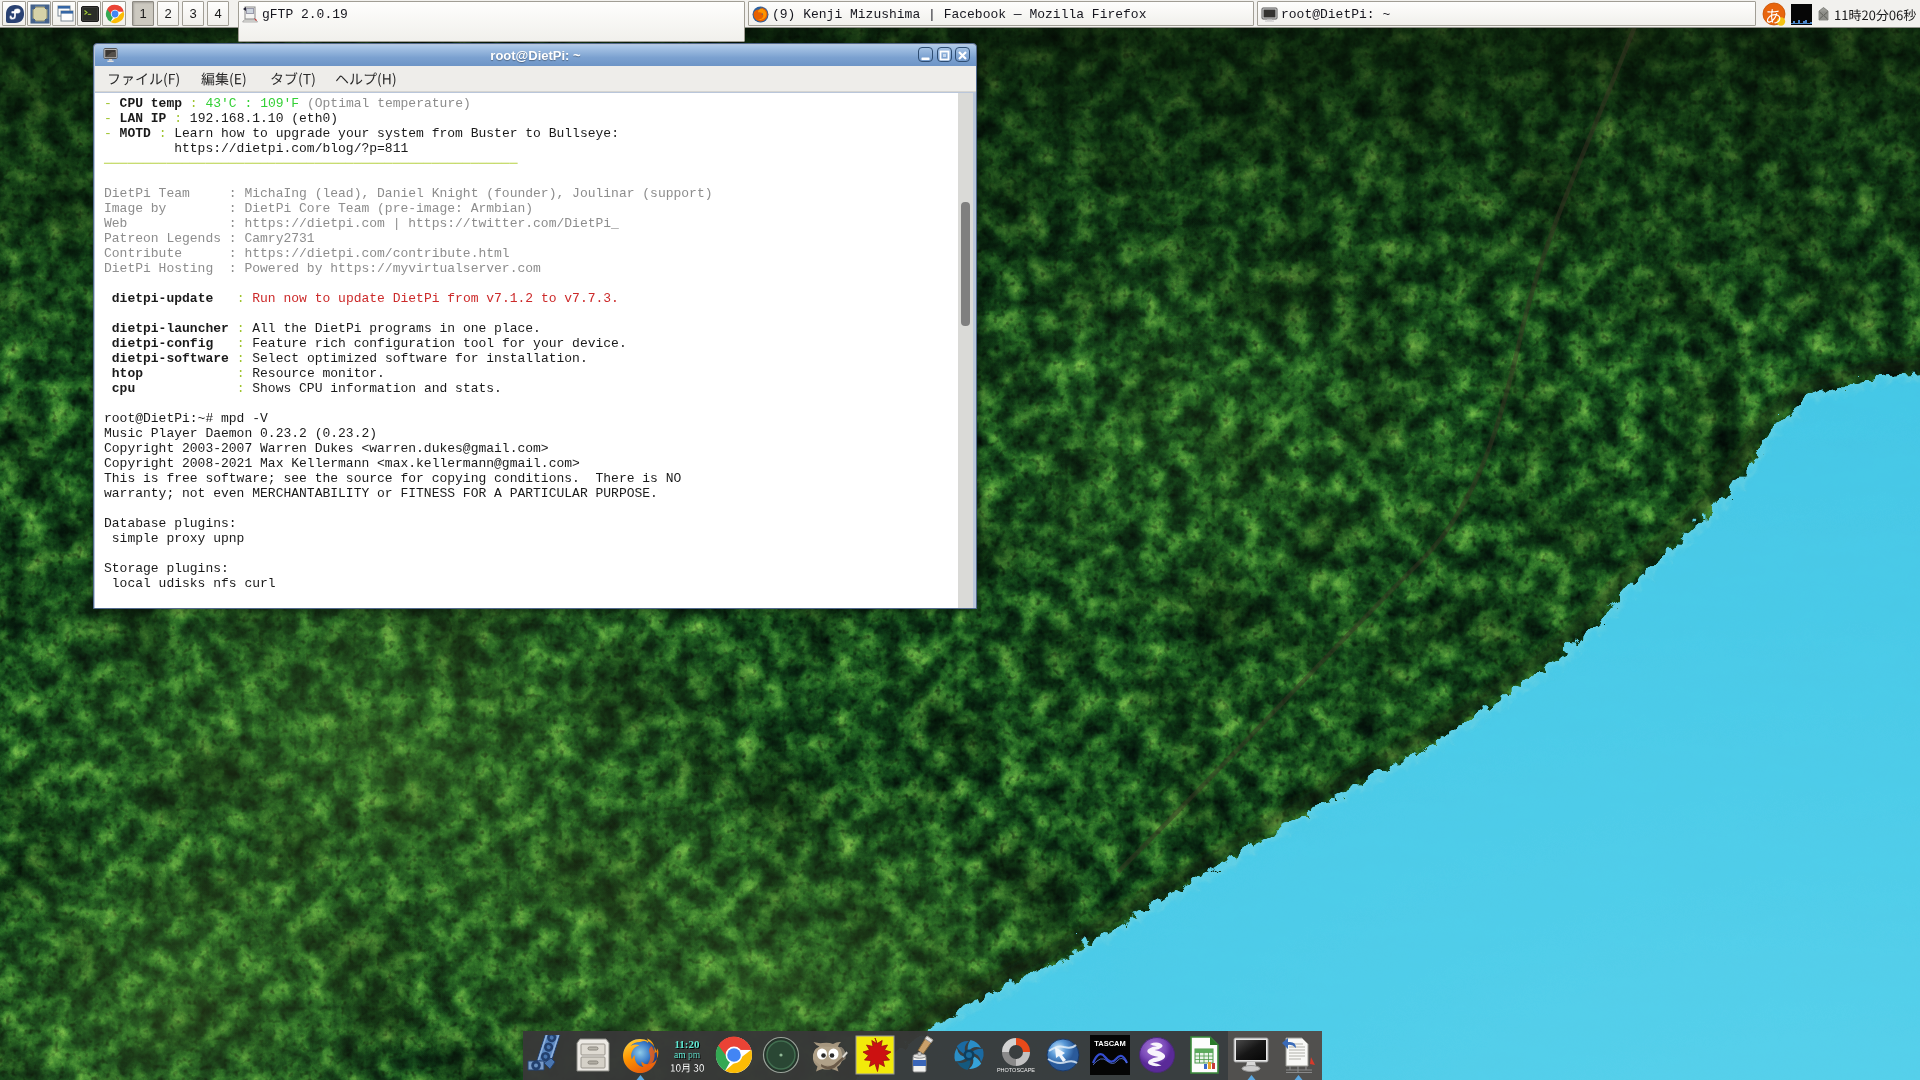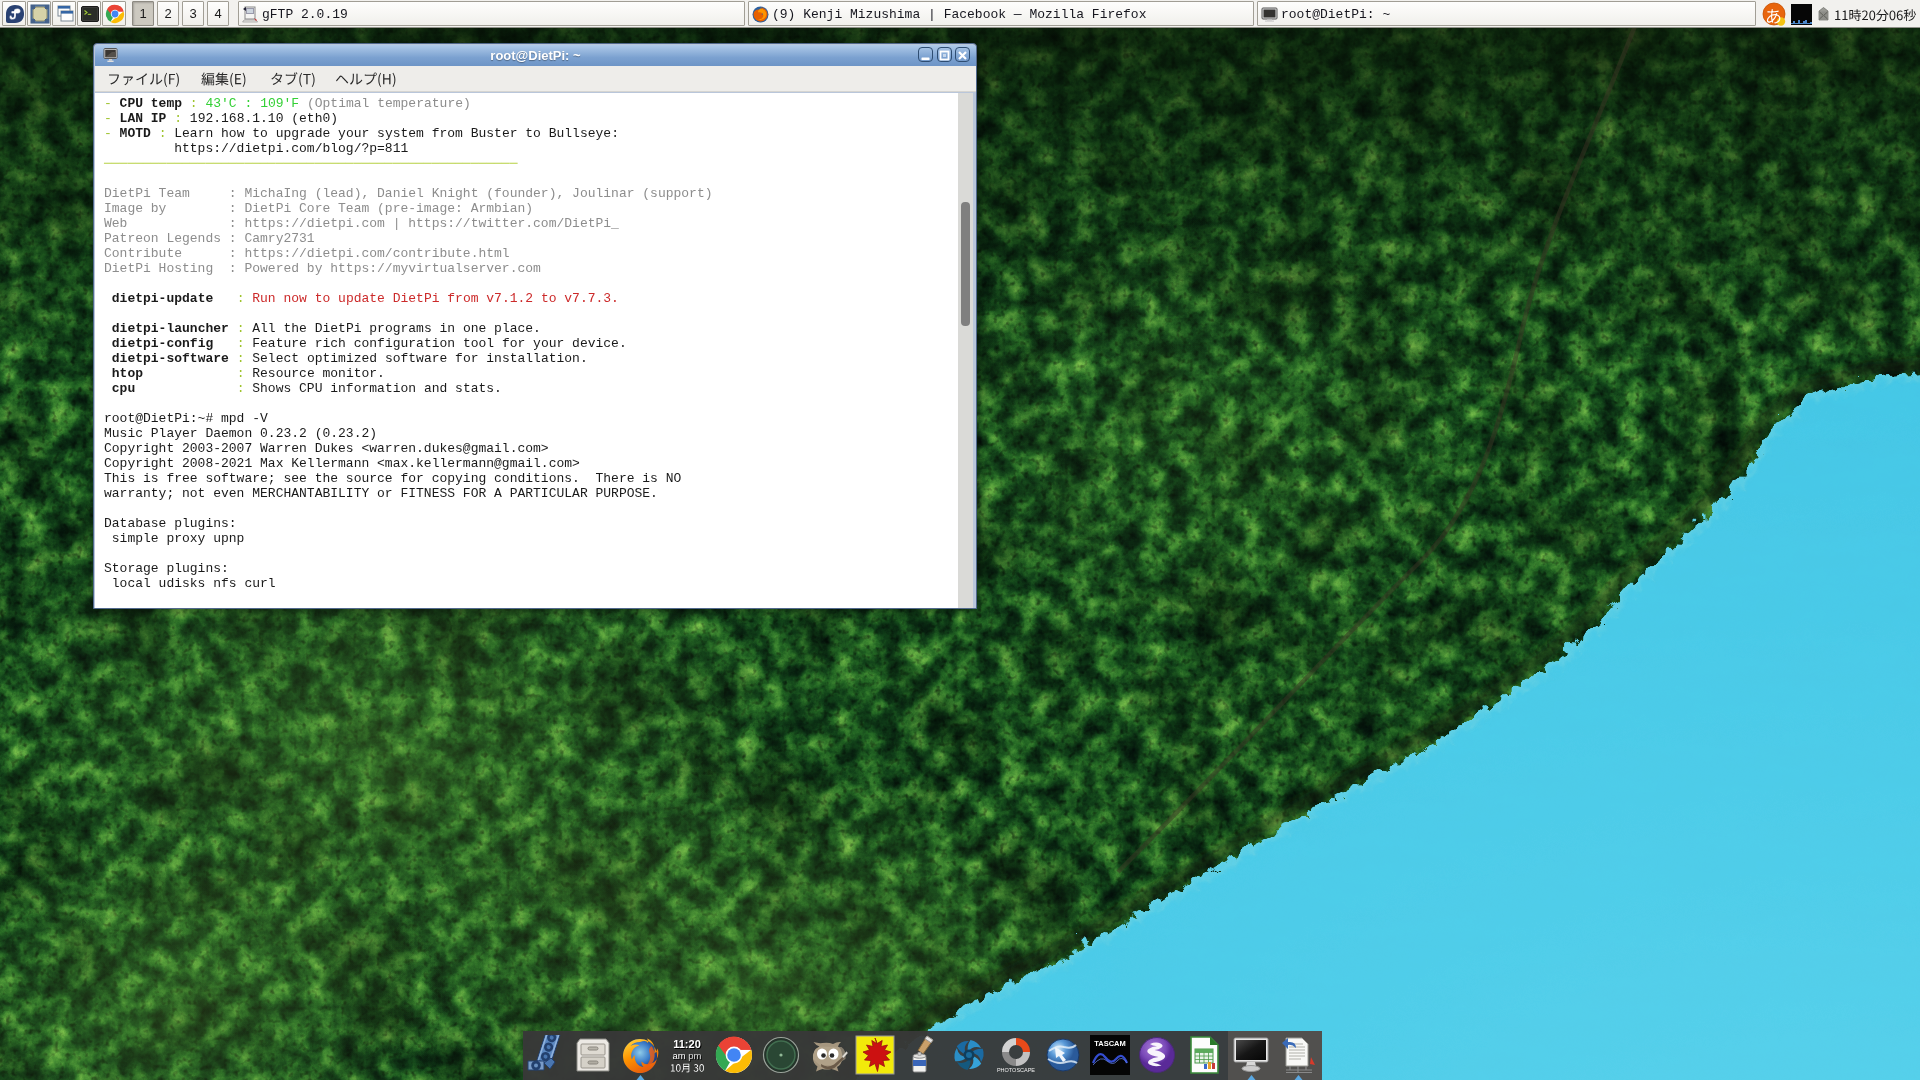--- a/index.html
+++ b/index.html
@@ -158,21 +158,21 @@
   </div>
 <div class="abs" style="left:157px;top:1px;width:22px;height:25px;border:1px solid #a19e95;background:linear-gradient(#fefefd,#f0efeb);border-radius:1px">
     <div style="width:100%;height:100%;text-align:center;font-size:13px;line-height:23px;color:#1a1a1a;font-family:'Liberation Sans'">2</div>
   </div>
 <div class="abs" style="left:182px;top:1px;width:22px;height:25px;border:1px solid #a19e95;background:linear-gradient(#fefefd,#f0efeb);border-radius:1px">
     <div style="width:100%;height:100%;text-align:center;font-size:13px;line-height:23px;color:#1a1a1a;font-family:'Liberation Sans'">3</div>
   </div>
 <div class="abs" style="left:207px;top:1px;width:22px;height:25px;border:1px solid #a19e95;background:linear-gradient(#fefefd,#f0efeb);border-radius:1px">
     <div style="width:100%;height:100%;text-align:center;font-size:13px;line-height:23px;color:#1a1a1a;font-family:'Liberation Sans'">4</div>
   </div>
-<div class="abs" style="left:238px;top:1px;width:507px;height:25px;border:1px solid #a19e95;background:linear-gradient(#fefefd,#f1f0ec);border-radius:1px">
+<div class="abs" style="left:238px;top:1px;width:507px;height:41px;border:1px solid #a19e95;background:linear-gradient(#fefefd,#f1f0ec);border-radius:1px">
     <svg width="17" height="17" viewBox="0 0 17 17" style="position:absolute;left:3px;top:4px">
       <rect x="3" y="1" width="10" height="12" fill="#f4f4f2" stroke="#888"></rect>
       <rect x="4.5" y="2.5" width="7" height="5" fill="#cdd5de" stroke="#99a"></rect>
       <path d="M2,14 h12 l1.6,2 h-15z" fill="#e8e8e4" stroke="#888" stroke-width="0.6"></path>
       <path d="M1,3 l3,-2 l0,4z" fill="#223"></path>
       <path d="M12,12 l2,3 l1,-1z" fill="#c22"></path>
     </svg>
     <div style="position:absolute;left:23px;top:5px;font-family:'Liberation Mono',monospace;font-size:13px;color:#16161e;white-space:nowrap">gFTP 2.0.19</div>
   </div>
 <div class="abs" style="left:748px;top:1px;width:506px;height:25px;border:1px solid #a19e95;background:linear-gradient(#fefefd,#f1f0ec);border-radius:1px">
@@ -251,21 +251,21 @@
           </linearGradient>
         </defs>
 <circle cx="20" cy="21" r="17" fill="url(#ffg)"></circle>
 <path d="M20,4 a17,17 0 1 0 0.01,0z M20,7 q-6,0 -9.5,4 q5,-2.5 9,-0.5 q-5,1 -7,5 q-2.5,4.5 -0.5,9 q0.5,-3 3,-4.5 q-1,4.5 1.5,8 q2.5,3.5 7,4 q-2.5,-2.5 -2,-5.5 q3,3.5 8,2.5 q5,-1 7.5,-5.5 q2.5,-5 0.5,-10 q-0.5,3.5 -3.5,5 q1.5,-4.5 -0.5,-9 q-2,-4.5 -6.5,-6 q1.5,2 1,4.5 q-2,-3.5 -8,-1z" fill="url(#ffo)" fill-rule="evenodd"></path>
 <path d="M31.5,11 q3.5,4.5 3,10.5 q-0.5,6.5 -6,10 q-5,3.5 -11,2 q7,0 10.5,-5 q3.5,-5 1.5,-10.5 q-1.5,-4.5 2,-7z" fill="#f65e0c" opacity="0.8"></path>
 </svg></div>
     <svg class="abs" style="left:113px;top:44px" width="9" height="5" viewBox="0 0 9 5">
       <path d="M4.5,0 L8.5,5 L0.5,5Z" fill="#5aa8e2"></path>
     </svg>
     <div class="abs" style="left:144px;top:4px;width:40px;height:40px">
-      <div style="position:relative;width:40px;height:40px;font-family:Liberation Sans, sans-serif;color:#ffffff;text-align:center">
+      <div style="position:relative;width:40px;height:40px;font-family:Liberation Serif, serif;color:#5eead4;text-align:center">
         <div style="font-size:11px;font-weight:bold;line-height:12px;padding-top:3px;text-shadow:1px 1px 0 #000">11:20</div>
         <div style="font-size:9.5px;line-height:11px;text-shadow:1px 1px 0 #000">am <span style="opacity:0.8">pm</span></div>
         <div style="position:relative;height:13px">
           <svg style="position:absolute;left:3px;top:-1px" width="36" height="16" viewBox="0 0 36 16">
             <path d="M0.9 11.6V10.8H2.5V5.4H1.2V4.8Q1.7 4.7 2.1 4.6Q2.4 4.4 2.7 4.3H3.4V10.8H4.9V11.6Z M8.3 11.7Q7.6 11.7 7.1 11.3Q6.6 10.9 6.3 10Q6 9.2 6 7.9Q6 6.6 6.3 5.8Q6.6 5 7.1 4.5Q7.6 4.1 8.3 4.1Q9 4.1 9.5 4.6Q10 5 10.3 5.8Q10.6 6.6 10.6 7.9Q10.6 9.2 10.3 10Q10 10.9 9.5 11.3Q9 11.7 8.3 11.7ZM8.3 11Q8.7 11 9.1 10.7Q9.4 10.3 9.6 9.7Q9.7 9 9.7 7.9Q9.7 6.8 9.6 6.2Q9.4 5.5 9.1 5.2Q8.7 4.9 8.3 4.9Q7.9 4.9 7.6 5.2Q7.3 5.5 7.1 6.2Q6.9 6.8 6.9 7.9Q6.9 9 7.1 9.7Q7.3 10.3 7.6 10.7Q7.9 11 8.3 11Z M13.6 3.7H18.9V4.5H13.6ZM13.6 6.1H18.9V6.9H13.6ZM13.6 8.6H18.8V9.3H13.6ZM13.2 3.7H13.9V6.8Q13.9 7.5 13.9 8.2Q13.8 8.9 13.6 9.7Q13.4 10.5 13 11.2Q12.6 11.8 12 12.4Q11.9 12.3 11.8 12.2Q11.7 12.1 11.6 12Q11.5 11.9 11.4 11.9Q12 11.3 12.4 10.7Q12.7 10.1 12.9 9.4Q13.1 8.7 13.1 8.1Q13.2 7.4 13.2 6.8ZM18.5 3.7H19.3V11.3Q19.3 11.7 19.2 11.9Q19.1 12.1 18.8 12.2Q18.5 12.3 18 12.3Q17.5 12.4 16.7 12.4Q16.6 12.2 16.6 12.1Q16.5 12 16.5 11.8Q16.4 11.7 16.3 11.6Q16.8 11.6 17.1 11.6Q17.5 11.6 17.8 11.6Q18.1 11.6 18.2 11.6Q18.4 11.6 18.5 11.5Q18.5 11.4 18.5 11.3Z M26 11.7Q25.4 11.7 25 11.6Q24.5 11.4 24.2 11.2Q23.9 11 23.6 10.7L24.1 10.1Q24.4 10.5 24.9 10.7Q25.3 11 25.9 11Q26.4 11 26.7 10.8Q27 10.6 27.2 10.3Q27.4 10 27.4 9.6Q27.4 9.2 27.2 8.8Q27 8.5 26.5 8.3Q26 8.1 25.1 8.1V7.4Q25.9 7.4 26.3 7.3Q26.8 7.1 27 6.7Q27.1 6.4 27.1 6Q27.1 5.5 26.8 5.2Q26.5 4.9 25.9 4.9Q25.5 4.9 25.1 5.1Q24.7 5.3 24.4 5.6L23.9 5Q24.3 4.6 24.8 4.4Q25.3 4.1 25.9 4.1Q26.6 4.1 27 4.4Q27.5 4.6 27.8 5Q28.1 5.4 28.1 6Q28.1 6.6 27.7 7.1Q27.4 7.5 26.8 7.7V7.8Q27.2 7.9 27.6 8.1Q27.9 8.4 28.1 8.8Q28.3 9.1 28.3 9.6Q28.3 10.3 28 10.8Q27.7 11.2 27.2 11.5Q26.6 11.7 26 11.7Z M31.7 11.7Q31 11.7 30.5 11.3Q29.9 10.9 29.7 10Q29.4 9.2 29.4 7.9Q29.4 6.6 29.7 5.8Q29.9 5 30.5 4.5Q31 4.1 31.7 4.1Q32.4 4.1 32.9 4.6Q33.4 5 33.7 5.8Q33.9 6.6 33.9 7.9Q33.9 9.2 33.7 10Q33.4 10.9 32.9 11.3Q32.4 11.7 31.7 11.7ZM31.7 11Q32.1 11 32.4 10.7Q32.7 10.3 32.9 9.7Q33.1 9 33.1 7.9Q33.1 6.8 32.9 6.2Q32.7 5.5 32.4 5.2Q32.1 4.9 31.7 4.9Q31.3 4.9 30.9 5.2Q30.6 5.5 30.4 6.2Q30.3 6.8 30.3 7.9Q30.3 9 30.4 9.7Q30.6 10.3 30.9 10.7Q31.3 11 31.7 11Z" fill="#fff" fill-opacity="1"></path>
           </svg>
         </div>
       </div>
     </div>
     <div class="abs" style="left:191px;top:4px;width:40px;height:40px"><svg width="40" height="40" viewBox="0 0 20 20">

